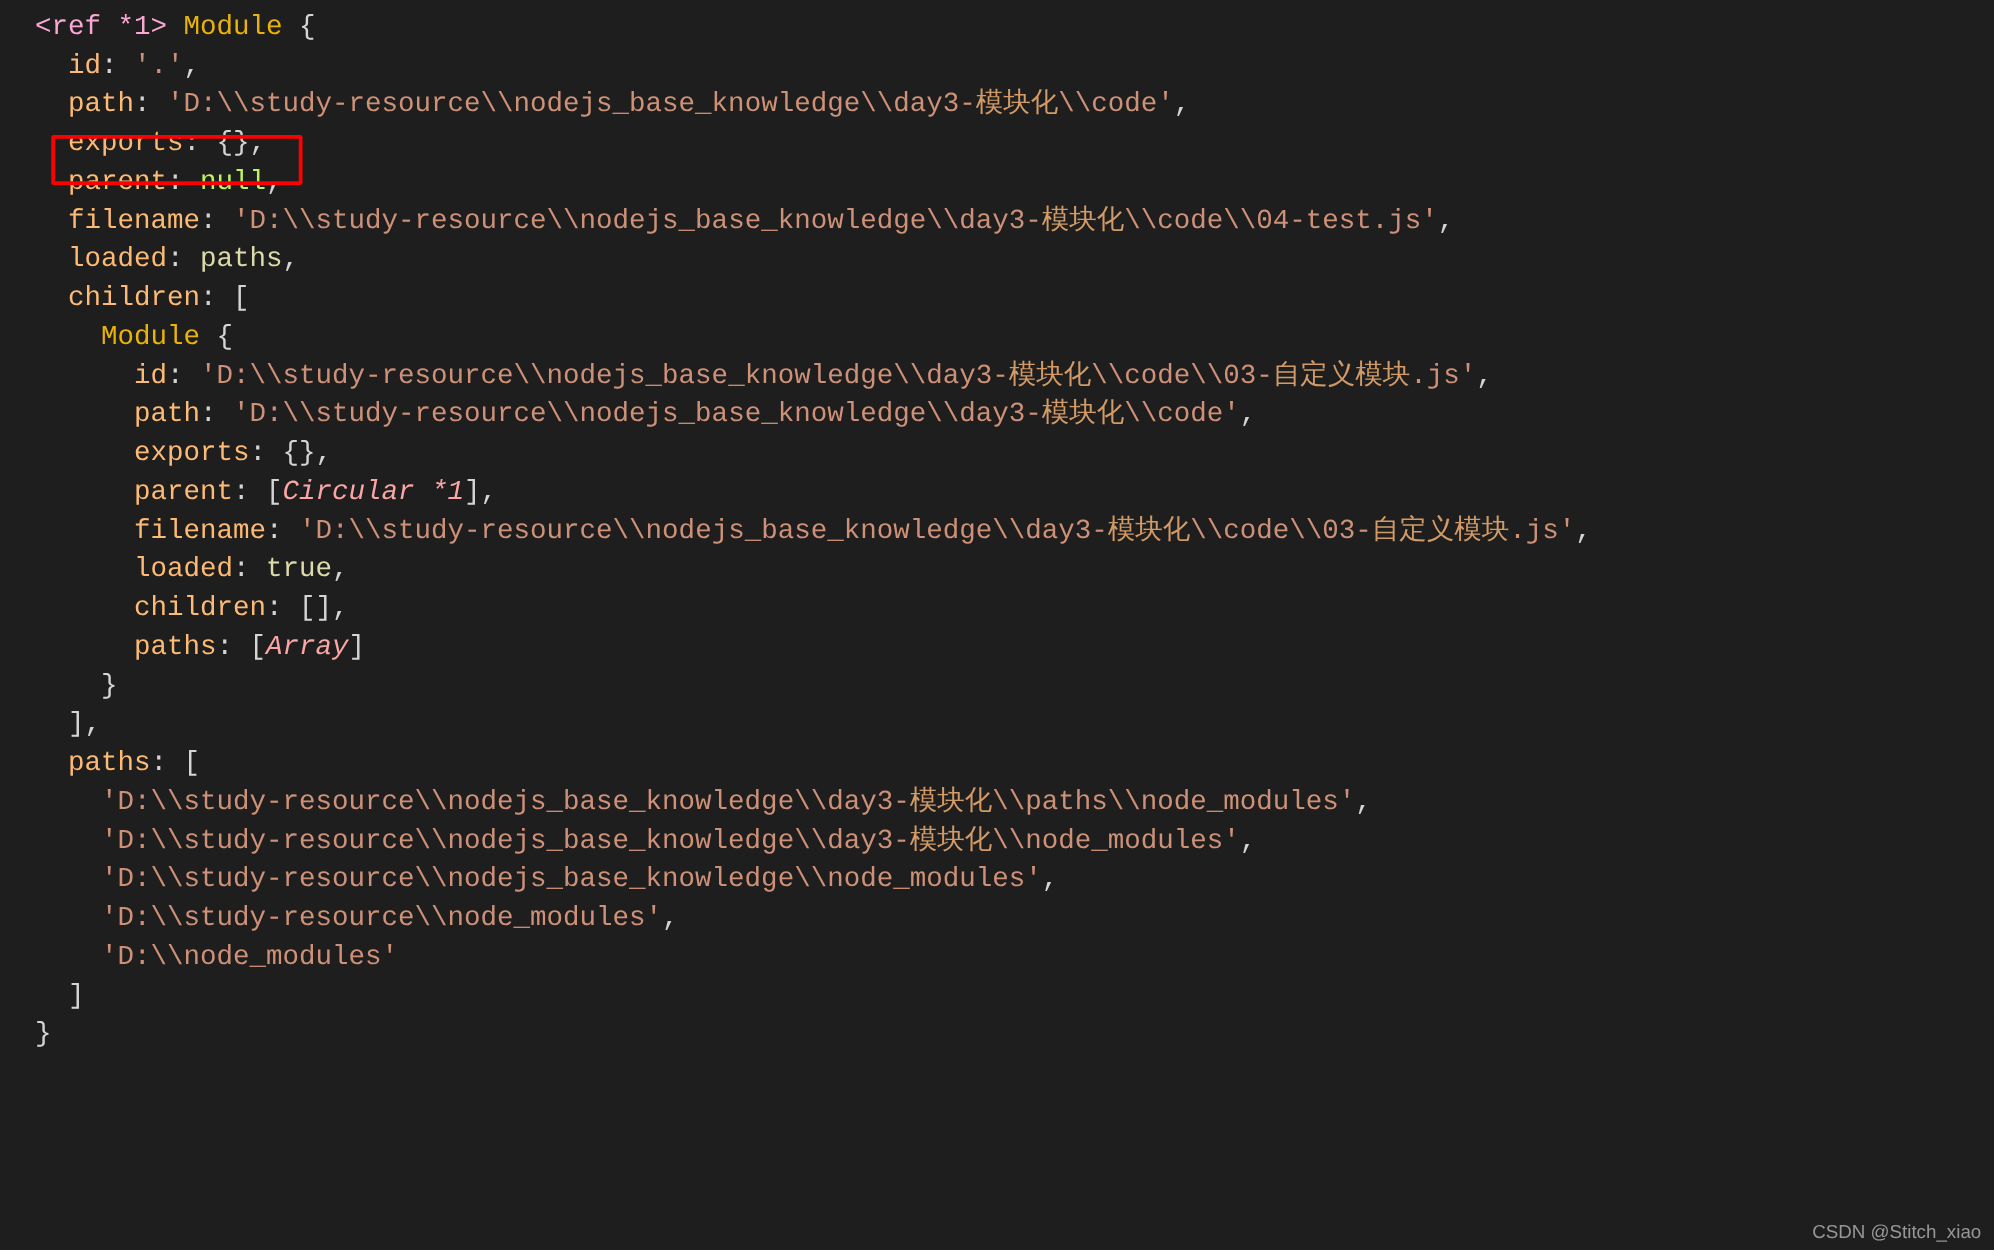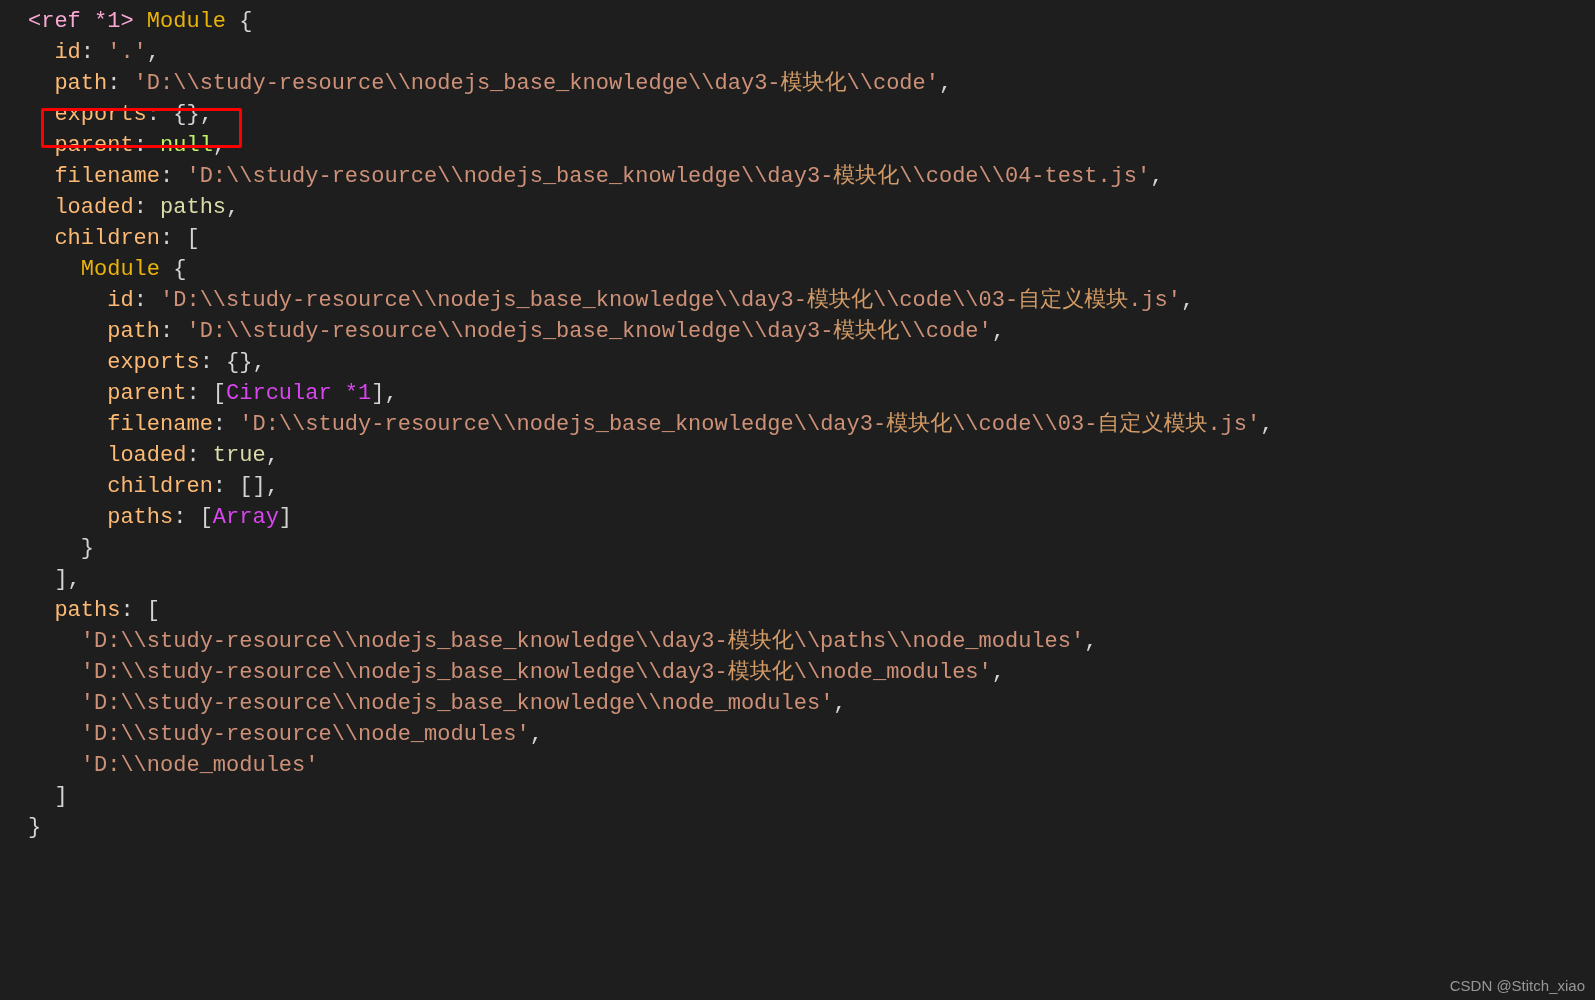--- a/index.html
+++ b/index.html
@@ -20,21 +20,21 @@
     white-space: pre;
   }
   .tok-tag    { color: #f9a8d4; }
   .tok-key    { color: #fdba74; }
   .tok-str    { color: #ce9178; }
   .tok-strcjk { color: #d19a66; }
   .tok-class  { color: #eab308; }
   .tok-kw     { color: #bef264; }
   .tok-bool   { color: #dcdcaa; }
   .tok-punc   { color: #d4d4d4; }
-  .tok-type   { color: #d946ef; }
+  .tok-type   { color: #fca5a5; font-style: italic; }
 
   .redbox {
     position: absolute;
     left: 41px;
     top: 108px;
     width: 195px;
     height: 34px;
     border: 3px solid #ff0000;
     border-radius: 2px;
     pointer-events: none;

